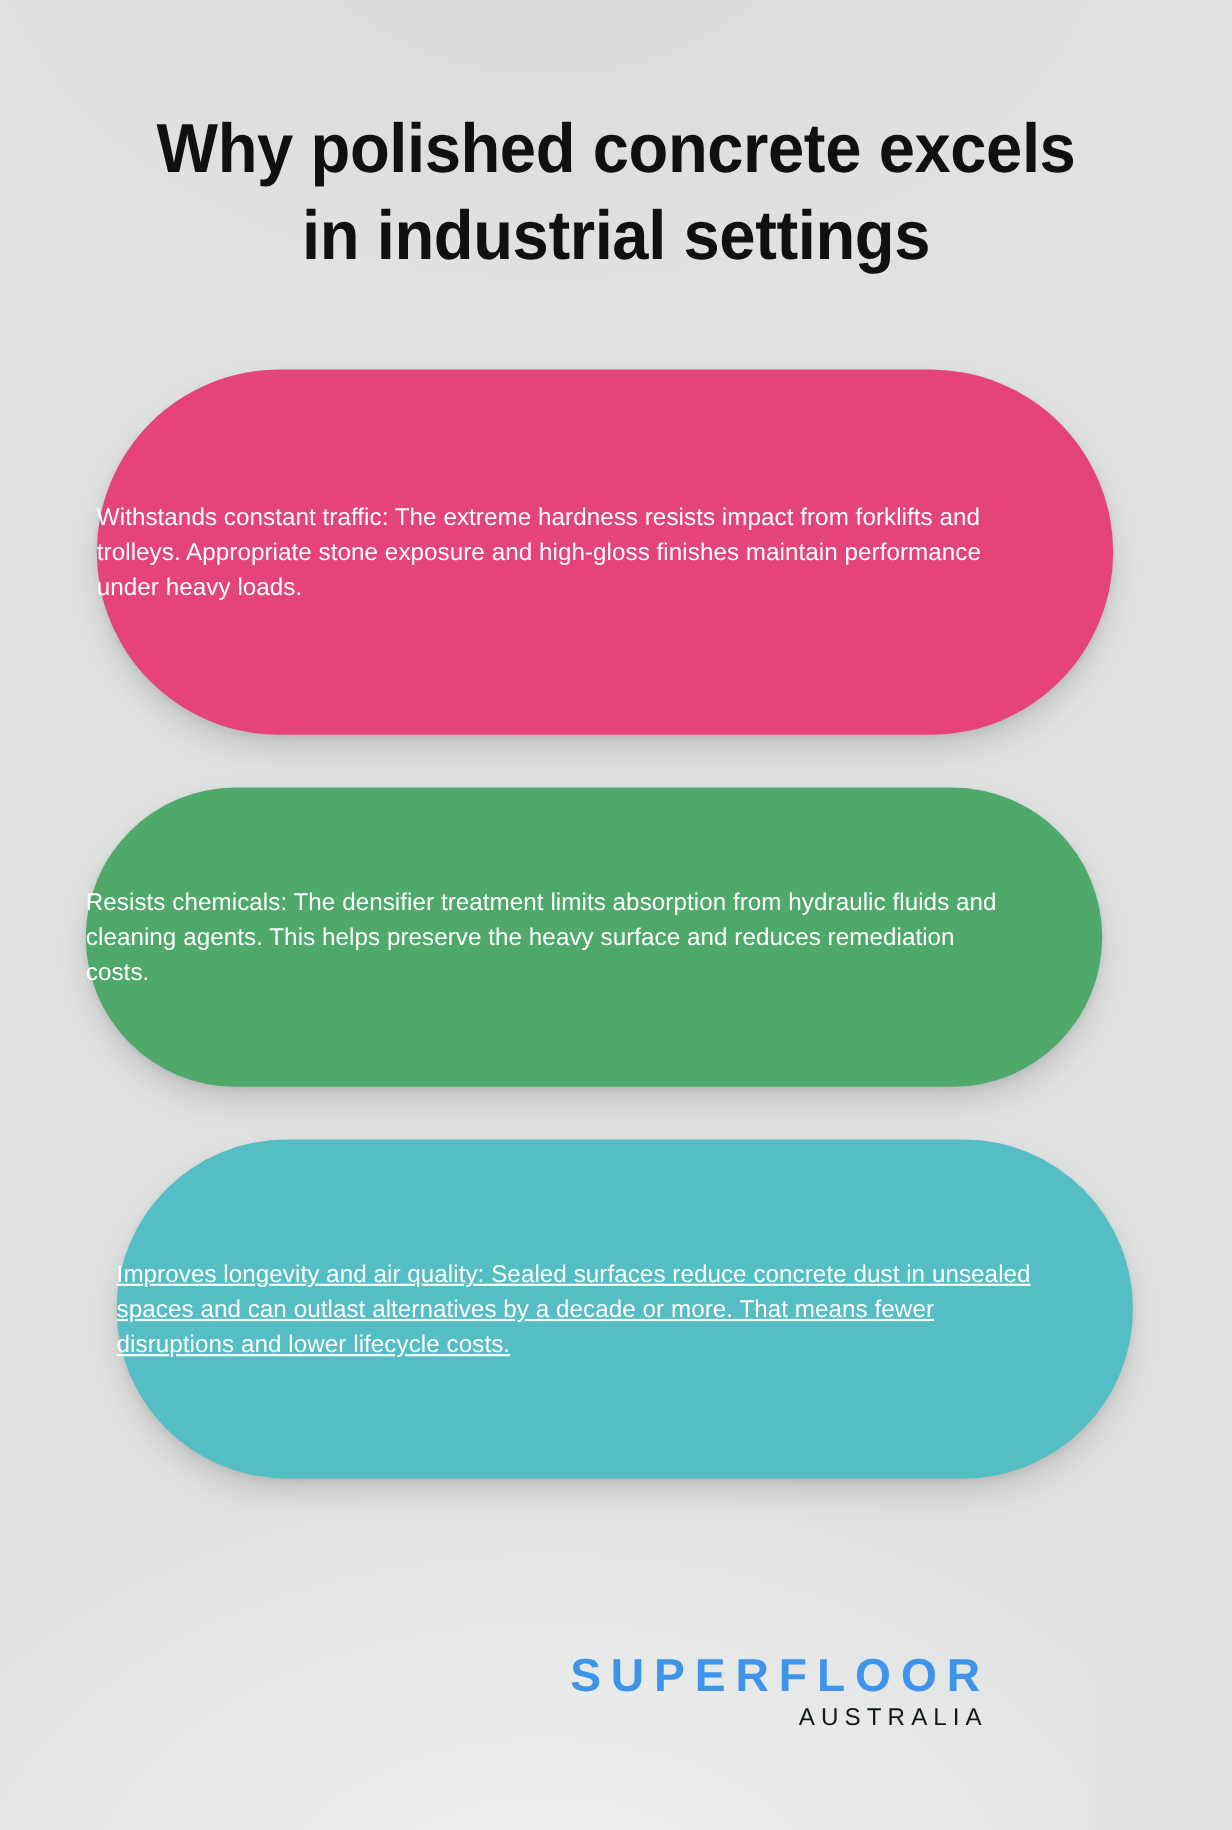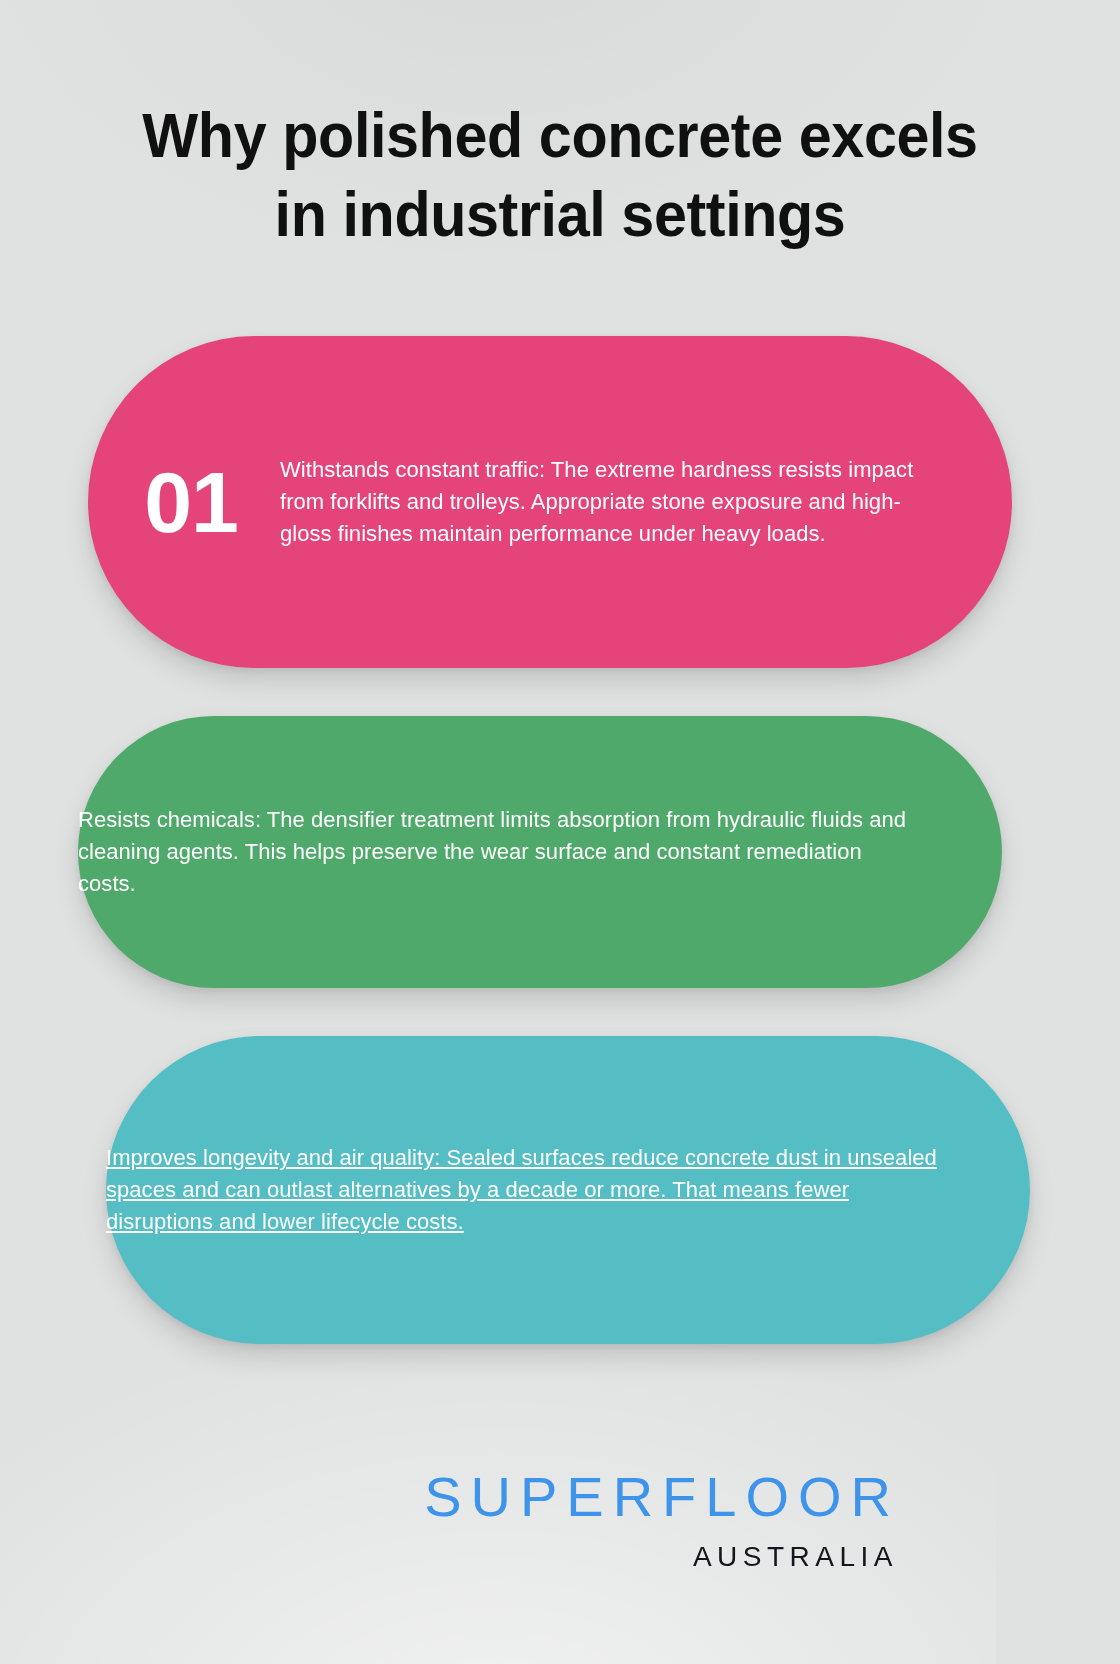--- a/index.html
+++ b/index.html
@@ -95,58 +95,57 @@
 
   
   .logo {
     position:absolute;
     right:96px;
     bottom:90px;
     text-align:right;
   }
   .logo-main {
     font-family:"Liberation Sans Narrow","Liberation Sans", sans-serif;
-    font-size:56px;
-    font-weight:normal;
+    font-size:42px;
+    font-weight:bold;
     color:#3d94ea;
     letter-spacing:9px;
     line-height:1.05;
   }
   .logo-sub {
     font-family:"Liberation Sans Narrow","Liberation Sans", sans-serif;
-    font-size:28px;
+    font-size:22px;
     font-weight:normal;
     color:#13161a;
     letter-spacing:5.5px;
     line-height:1.2;
-    margin-top:14px;
+    margin-top:3px;
     padding-right:2px;
   }
 </style>
 </head>
 <body>
 
 <div class="poster">
 
   <div class="title-wrap">
     <div class="title">
       <span>Why polished concrete excels</span><br>
       <span>in industrial settings</span>
     </div>
   </div>
 
   <div class="cards">
 
     <div class="card card-1">
-      <div class="card-number">01</div>
       <div class="card-text">Withstands constant traffic: The extreme hardness resists impact from forklifts and trolleys. Appropriate stone exposure and high-gloss finishes maintain performance under heavy loads.</div>
     </div>
 
     <div class="card card-2">
-      <div class="card-text">Resists chemicals: The densifier treatment limits absorption from hydraulic fluids and cleaning agents. This helps preserve the wear surface and constant remediation costs.</div>
+      <div class="card-text">Resists chemicals: The densifier treatment limits absorption from hydraulic fluids and cleaning agents. This helps preserve the heavy surface and reduces remediation costs.</div>
     </div>
 
     <div class="card card-3">
       <div class="card-text">Improves longevity and air quality: Sealed surfaces reduce concrete dust in unsealed spaces and can outlast alternatives by a decade or more. That means fewer disruptions and lower lifecycle costs.</div>
     </div>
 
   </div>
 
   <div class="logo">
     <div class="logo-main">SUPERFLOOR</div>

